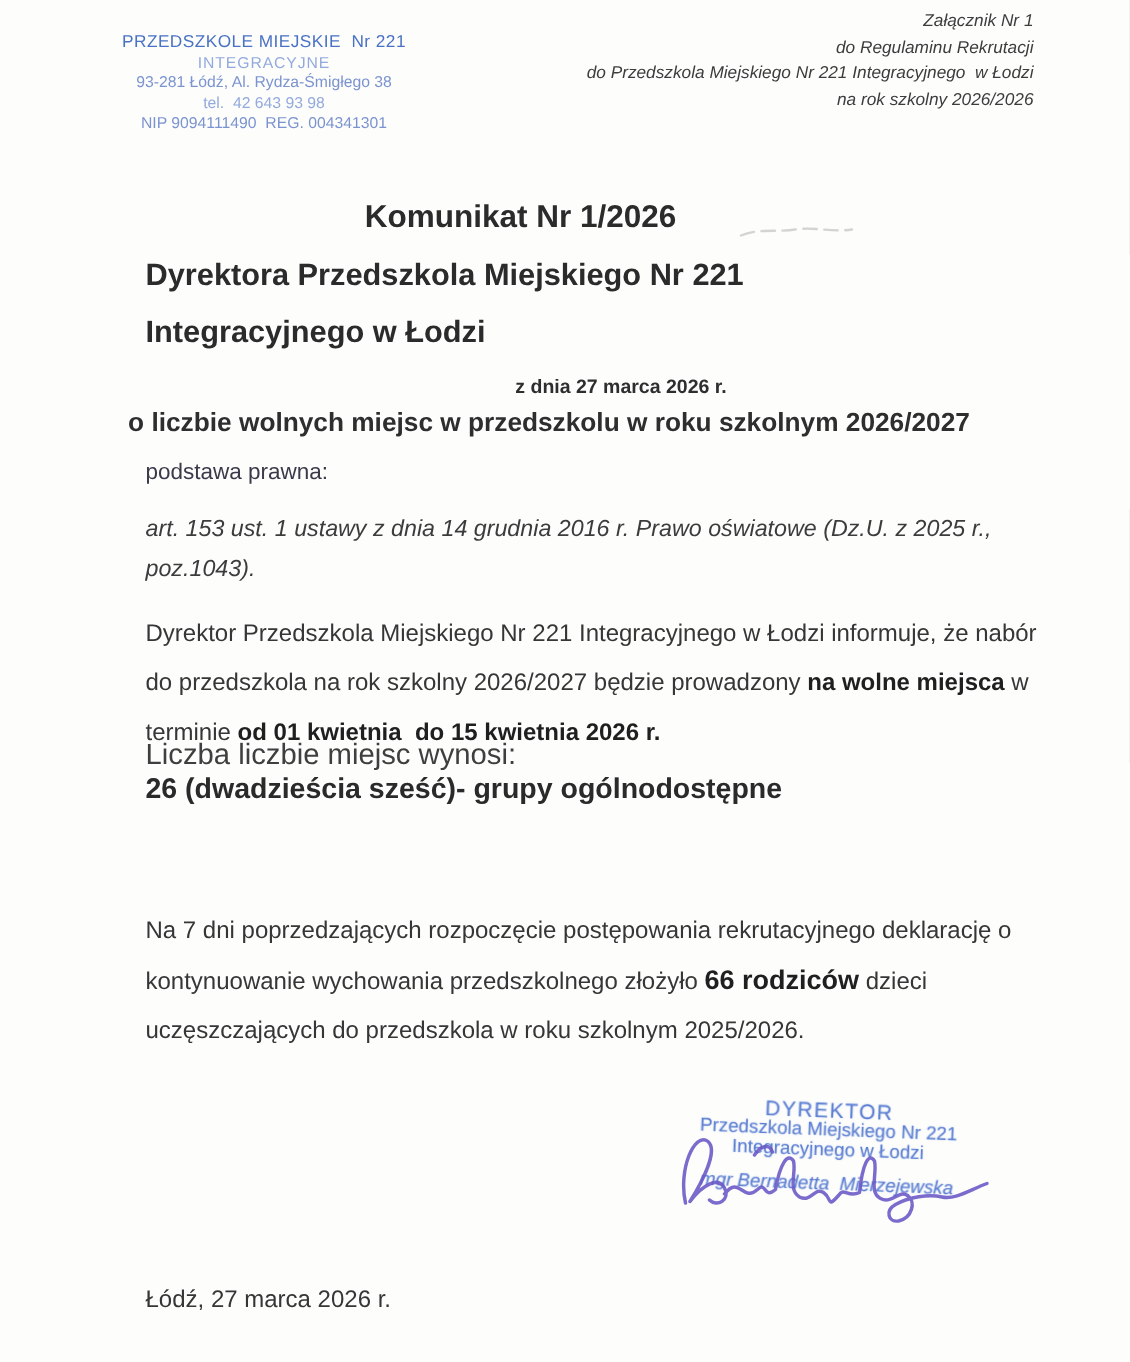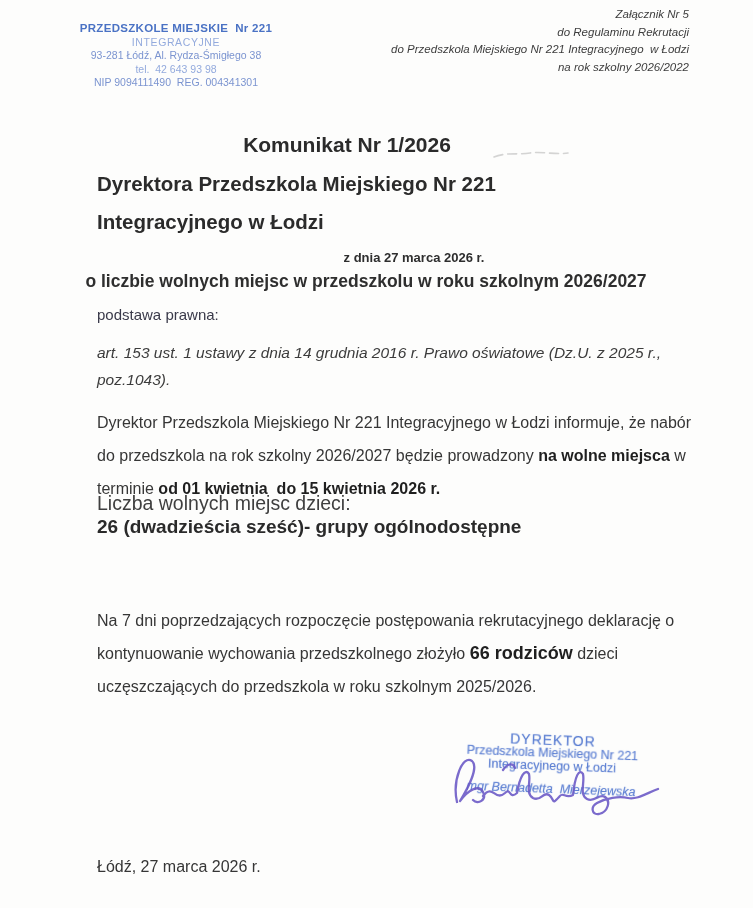--- a/index.html
+++ b/index.html
@@ -13,21 +13,21 @@
     color:#333;
     overflow:hidden;
   }
   .pre{white-space:pre-wrap;}
   
   .school-stamp{
     position:absolute;left:78px;top:22px;width:196px;
     text-align:center;line-height:13.5px;
     filter:blur(.3px);
   }
-  .school-stamp .s1{font-size:11.5px;font-weight:bold;color:#4a72c4;letter-spacing:.3px;}
+  .school-stamp .s1{font-size:11.5px;font-weight:normal;color:#4a72c4;letter-spacing:.3px;}
   .school-stamp .s2{font-size:10.5px;color:#93aadd;letter-spacing:.6px;}
   .school-stamp .s3{font-size:10.5px;color:#7b94d0;}
   .school-stamp .s4{font-size:10.5px;color:#93aadd;}
   .school-stamp .s5{font-size:10.5px;color:#7b94d0;}
   
   .attachment-note{
     position:absolute;right:64px;top:6px;
     text-align:right;font-style:italic;
     font-size:11.5px;line-height:17.5px;color:#3d3d3d;
   }
@@ -84,45 +84,45 @@
 
   <div class="school-stamp">
     <div class="s1 pre">PRZEDSZKOLE MIEJSKIE  Nr 221</div>
     <div class="s2 pre">INTEGRACYJNE</div>
     <div class="s3 pre">93-281 Łódź, Al. Rydza-Śmigłego 38</div>
     <div class="s4 pre">tel.  42 643 93 98</div>
     <div class="s5 pre">NIP 9094111490  REG. 004341301</div>
   </div>
 
   <div class="attachment-note">
-    <div class="pre">Załącznik Nr 5</div>
+    <div class="pre">Załącznik Nr 1</div>
     <div class="pre">do Regulaminu Rekrutacji</div>
     <div class="pre">do Przedszkola Miejskiego Nr 221 Integracyjnego  w Łodzi</div>
-    <div class="pre">na rok szkolny 2026/2022</div>
+    <div class="pre">na rok szkolny 2026/2026</div>
   </div>
 
   <svg class="pencil-mark" width="80" height="14" viewBox="0 0 80 14">
     <path d="M2,9 C14,4 26,7 38,5 C50,3 62,7 76,5" stroke="#c2c2c2" stroke-width="1.6" fill="none" stroke-linecap="round" stroke-dasharray="9 5" opacity="0.7"></path>
   </svg>
 
   <div class="doc-title">Komunikat Nr 1/2026</div>
   <div class="subtitle1 pre">Dyrektora Przedszkola Miejskiego Nr 221</div>
   <div class="subtitle2 pre">Integracyjnego w Łodzi</div>
   <div class="date-line pre">z dnia 27 marca 2026 r.</div>
   <div class="subject-line pre">o liczbie wolnych miejsc w przedszkolu w roku szkolnym 2026/2027</div>
 
   <div class="legal-label pre">podstawa prawna:</div>
   <div class="legal-text pre">art. 153 ust. 1 ustawy z dnia 14 grudnia 2016 r. Prawo oświatowe (Dz.U. z 2025 r.,
 poz.1043).</div>
 
   <p class="para para1"><span class="pre">Dyrektor Przedszkola Miejskiego Nr 221 Integracyjnego w Łodzi informuje, że nabór
 do przedszkola na rok szkolny 2026/2027 będzie prowadzony </span><b class="pre">na wolne miejsca</b><span class="pre"> w
 terminie </span><b class="pre">od 01 kwietnia  do 15 kwietnia 2026 r.</b></p>
 
-  <div class="vac-heading pre">Liczba wolnych miejsc dzieci:</div>
+  <div class="vac-heading pre">Liczba liczbie miejsc wynosi:</div>
   <div class="vac-line1 pre">26 (dwadzieścia sześć)- grupy ogólnodostępne</div>
 
   <p class="para para2"><span class="pre">Na 7 dni poprzedzających rozpoczęcie postępowania rekrutacyjnego deklarację o
 kontynuowanie wychowania przedszkolnego złożyło </span><span class="b-lg pre">66 rodziców</span><span class="pre"> dzieci
 uczęszczających do przedszkola w roku szkolnym 2025/2026.</span></p>
 
   <div class="director-stamp">
     <div class="role pre">DYREKTOR</div>
     <div class="org pre">Przedszkola Miejskiego Nr 221</div>
     <div class="org pre">Integracyjnego w Łodzi</div>

